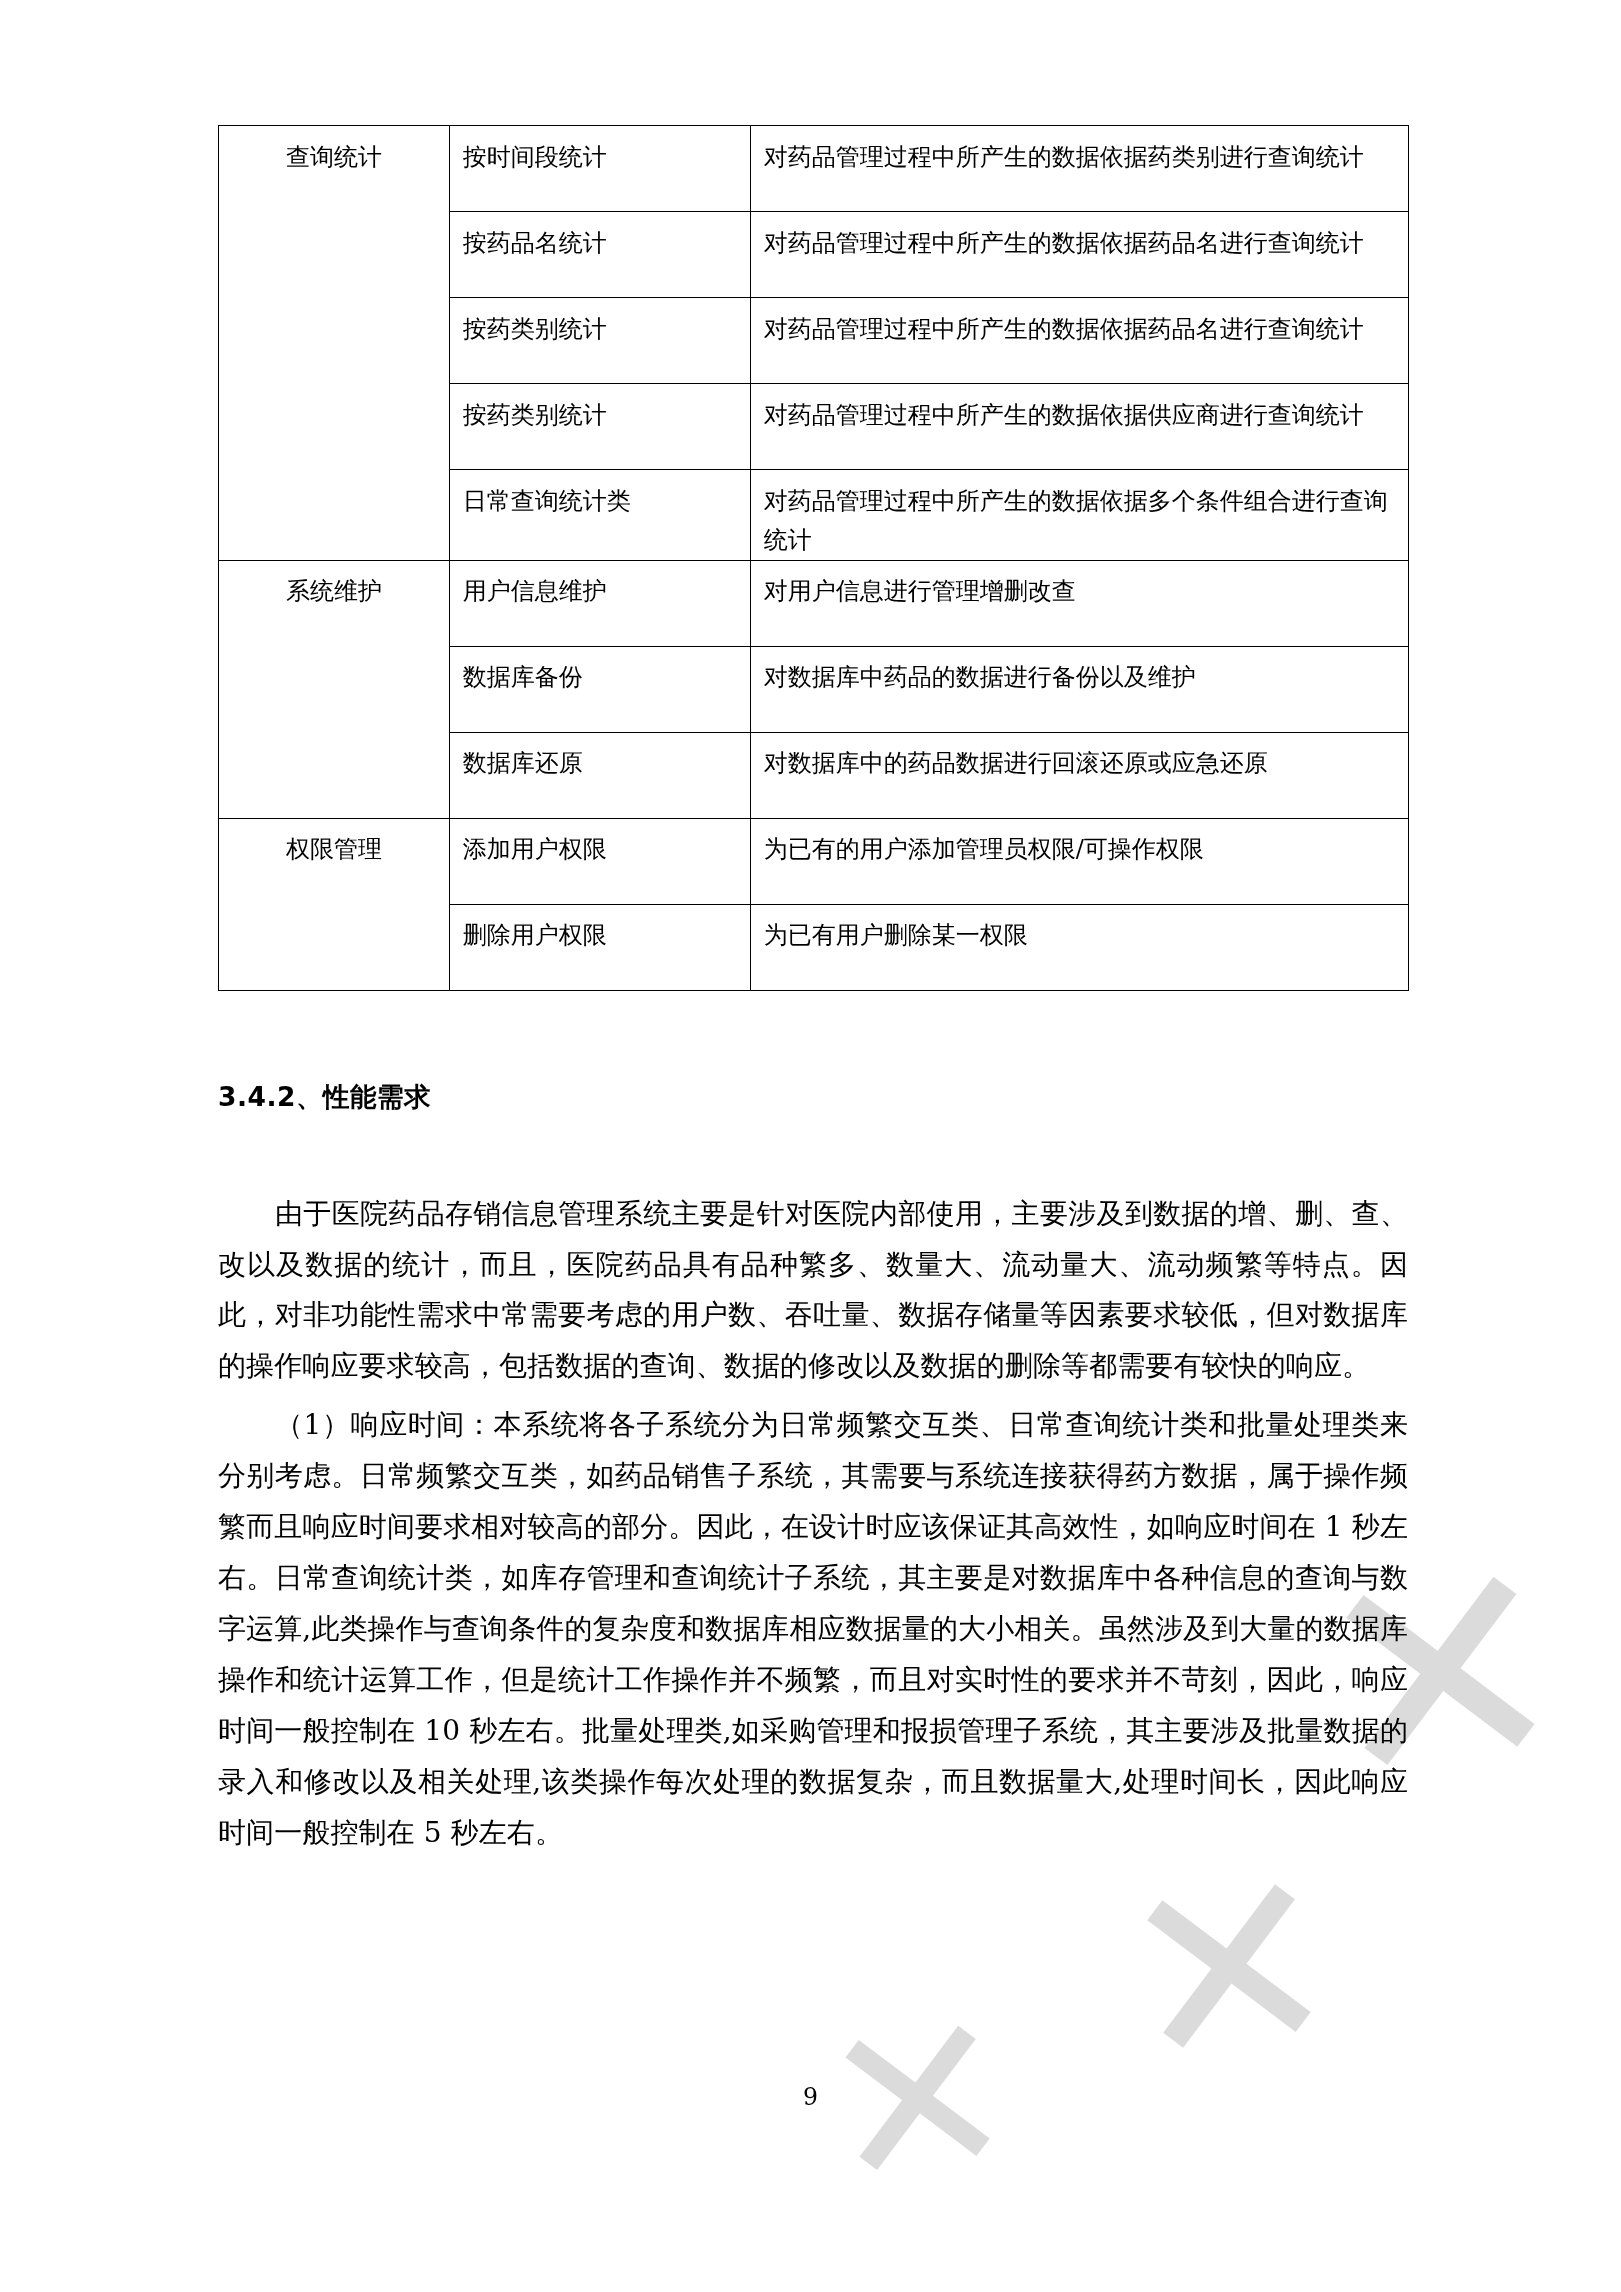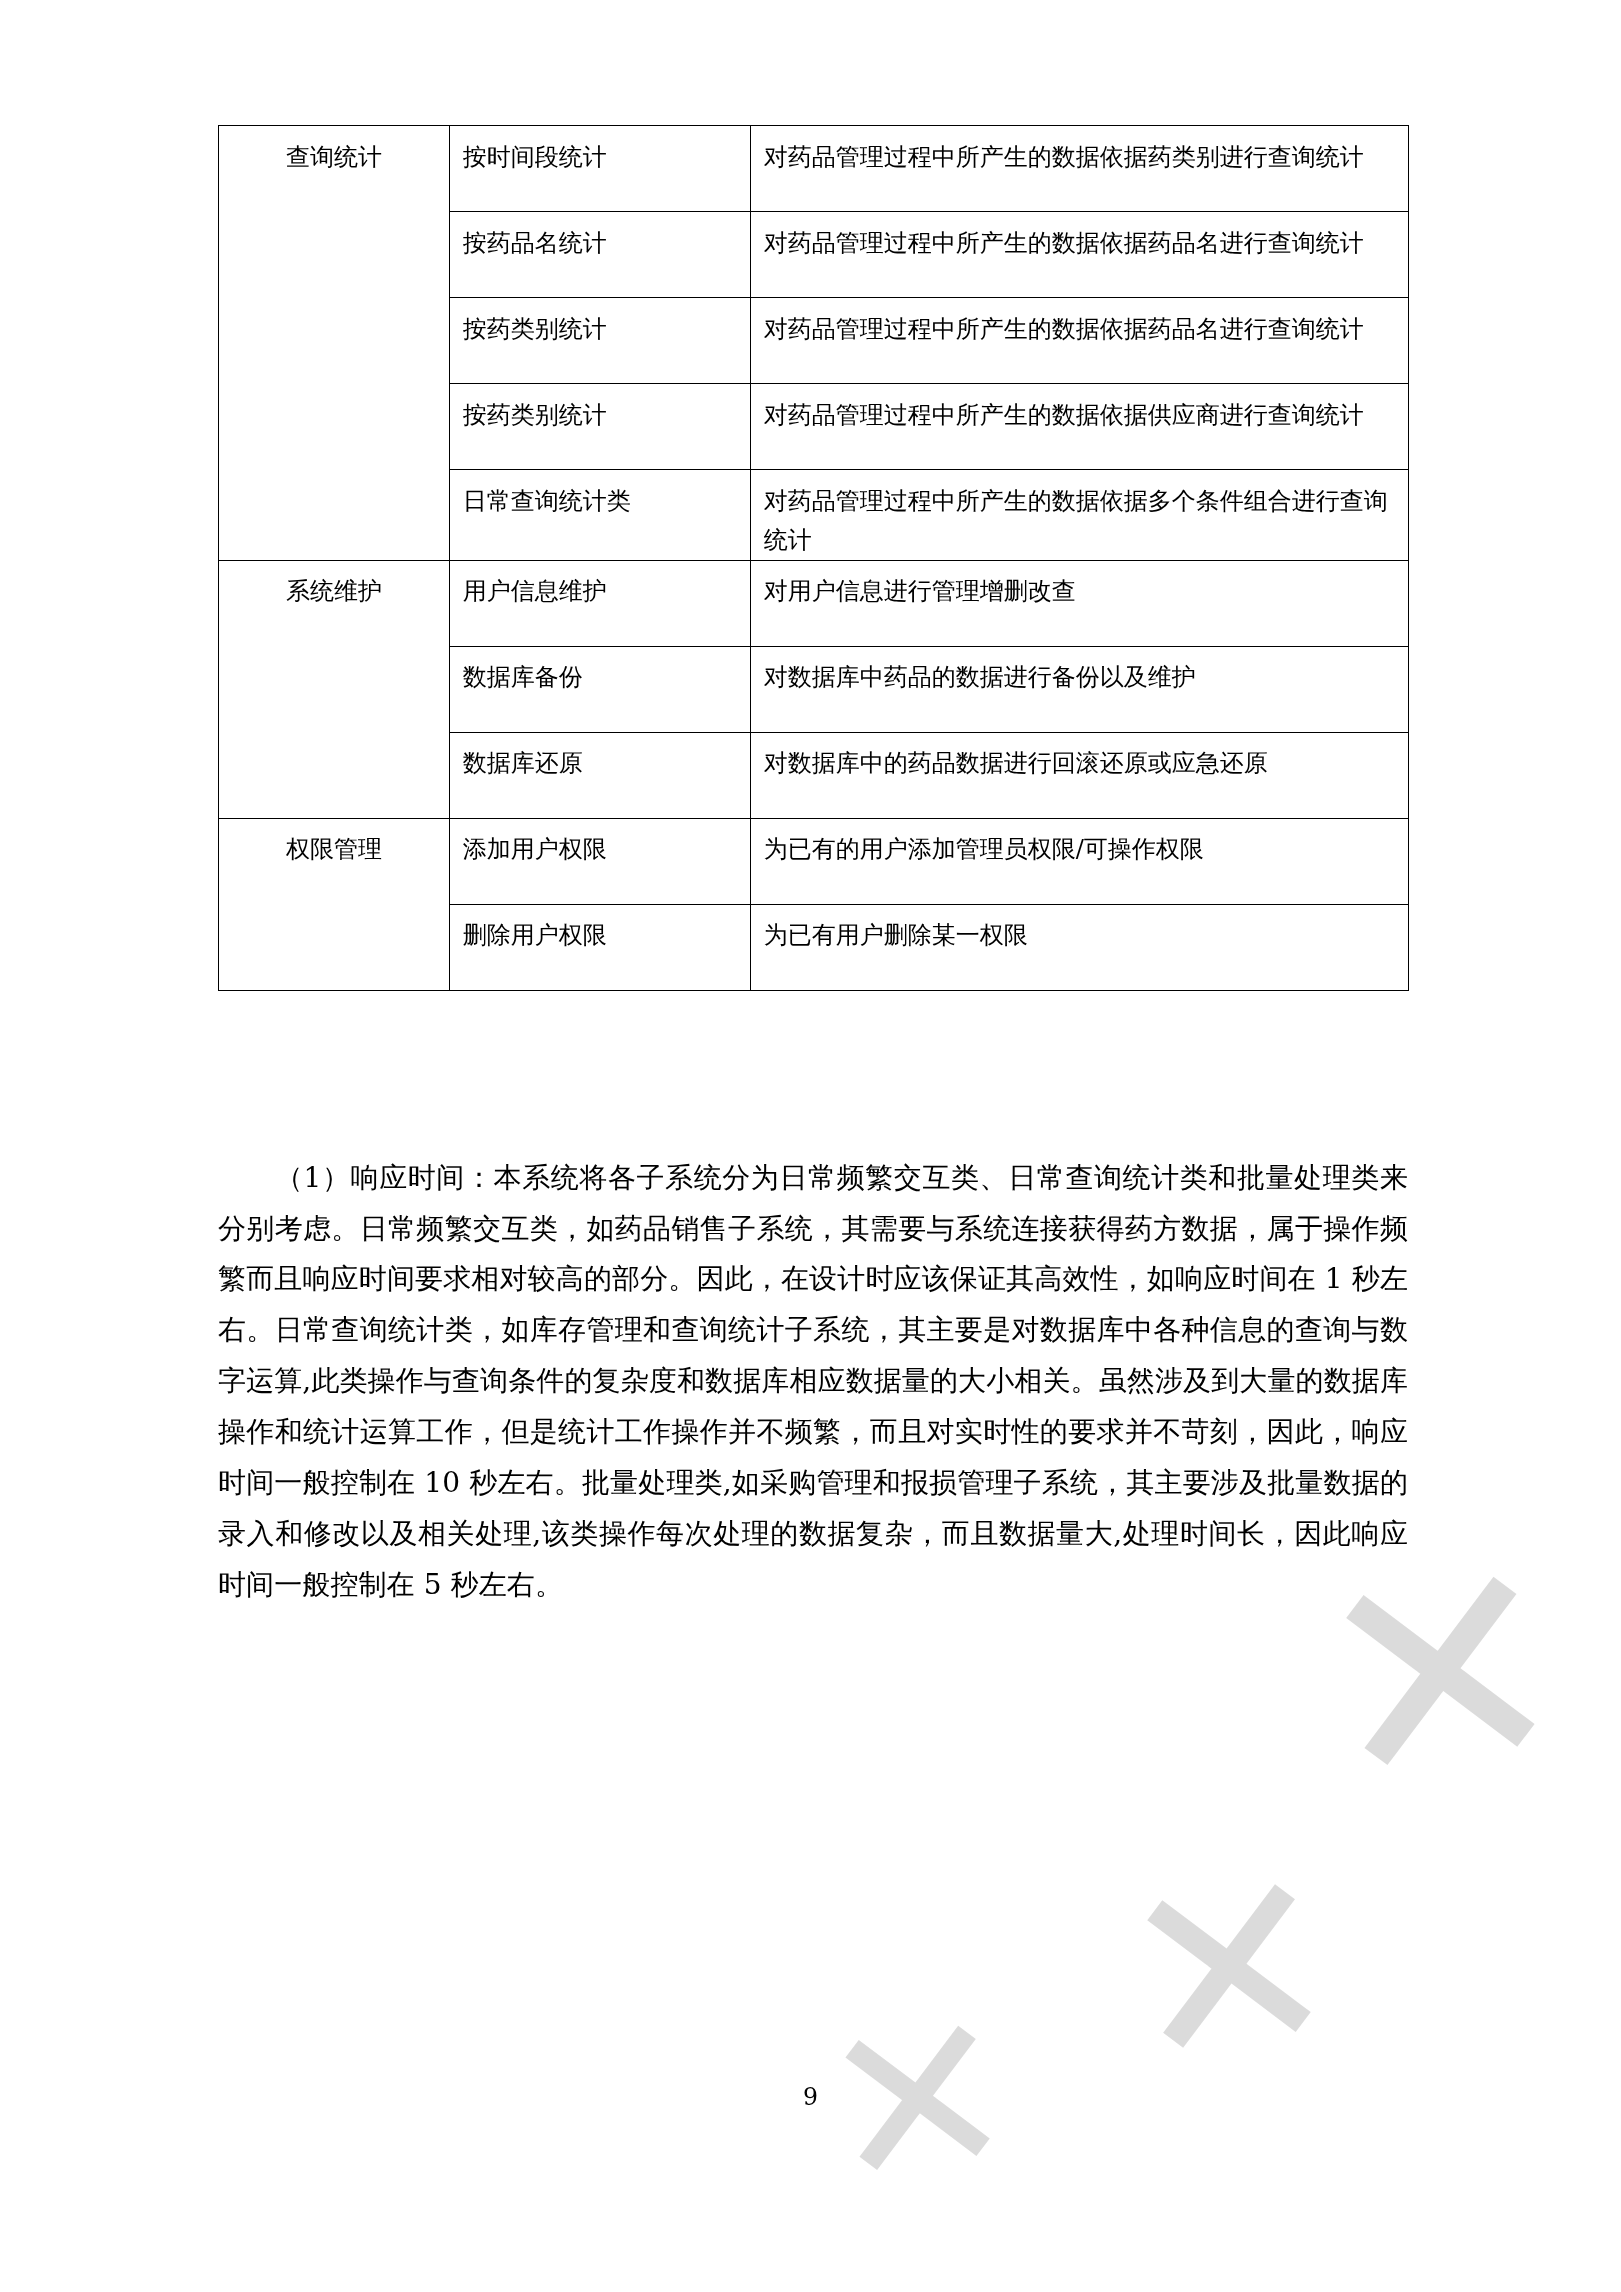--- a/index.html
+++ b/index.html
@@ -170,26 +170,28 @@
         <tr>
           <td class="col-func">删除用户权限</td>
           <td class="col-desc">为已有用户删除某一权限</td>
         </tr>
 
       </tbody>
     </table>
 
     <div class="spacer-after-table"></div>
 
+    <div class="h3">3.4.2、性能需求</div>
 
     <div class="spacer-h3"></div>
 
 
     <div class="spacer-h4"></div>
 
+    <p class="body">由于医院药品存销信息管理系统主要是针对医院内部使用，主要涉及到数据的增、删、查、改以及数据的统计，而且，医院药品具有品种繁多、数量大、流动量大、流动频繁等特点。因此，对非功能性需求中常需要考虑的用户数、吞吐量、数据存储量等因素要求较低，但对数据库的操作响应要求较高，包括数据的查询、数据的修改以及数据的删除等都需要有较快的响应。</p>
 
     <p class="body">（1）响应时间：本系统将各子系统分为日常频繁交互类、日常查询统计类和批量处理类来分别考虑。日常频繁交互类，如药品销售子系统，其需要与系统连接获得药方数据，属于操作频繁而且响应时间要求相对较高的部分。因此，在设计时应该保证其高效性，如响应时间在 1 秒左右。日常查询统计类，如库存管理和查询统计子系统，其主要是对数据库中各种信息的查询与数字运算,此类操作与查询条件的复杂度和数据库相应数据量的大小相关。虽然涉及到大量的数据库操作和统计运算工作，但是统计工作操作并不频繁，而且对实时性的要求并不苛刻，因此，响应时间一般控制在 10 秒左右。批量处理类,如采购管理和报损管理子系统，其主要涉及批量数据的录入和修改以及相关处理,该类操作每次处理的数据复杂，而且数据量大,处理时间长，因此响应时间一般控制在 5 秒左右。</p>
 
   </div>
 
   <div class="page-number">9</div>
 
 </div>
 
 

